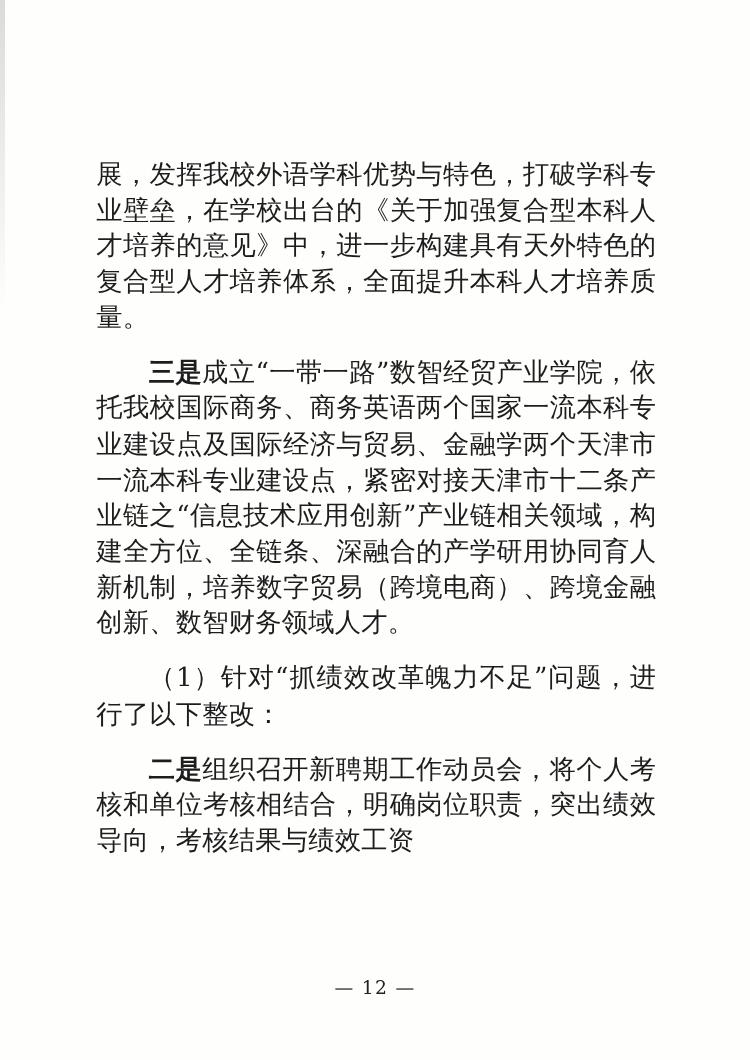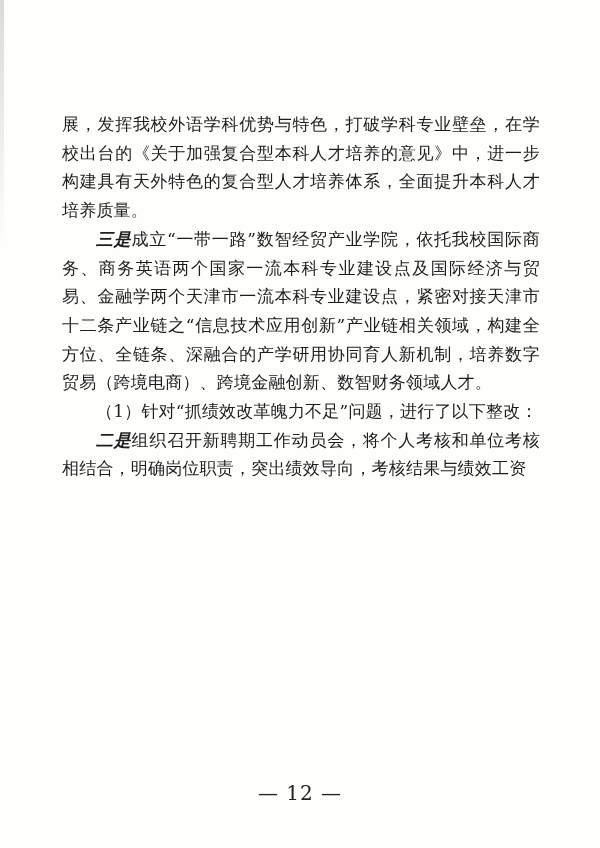--- a/index.html
+++ b/index.html
@@ -24,42 +24,41 @@
     height: 250px;
     background: linear-gradient(to bottom, rgba(190,190,190,0.55), rgba(190,190,190,0));
   }
   .content {
     position: absolute;
     left: 62px;
     top: 110px;
     width: 478px;
   }
   .para {
-    margin: 0;
-    font-size: 17px;
+    margin: 15px;
+    font-size: 21px;
     line-height: 28.7px;
     letter-spacing: 0.2px;
     color: #1d1d1d;
     text-align: justify;
     text-justify: inter-ideograph;
   }
   .para.indent {
     text-indent: 2em;
   }
   .para b {
     font-weight: bold;
-    font-style: italic;
   }
   .page-number {
     position: absolute;
     left: 0;
     right: 0;
     top: 781px;
     text-align: center;
-    font-size: 20px;
+    font-size: 15px;
     letter-spacing: 1px;
     color: #222222;
     font-family: "DejaVu Serif", "Liberation Serif", serif;
   }
 </style>
 </head>
 <body>
 
 <div class="page">
   <div class="scan-edge"></div>

